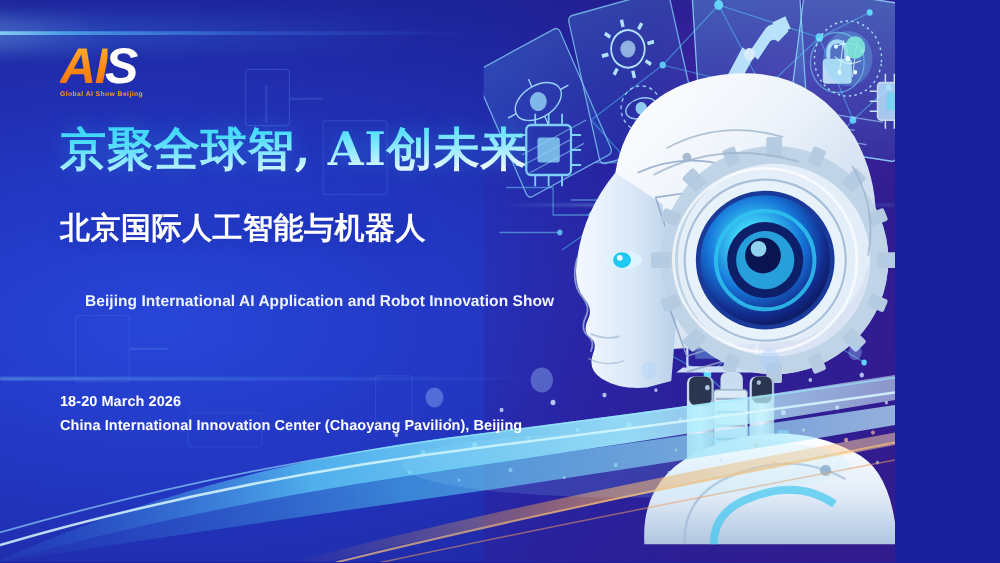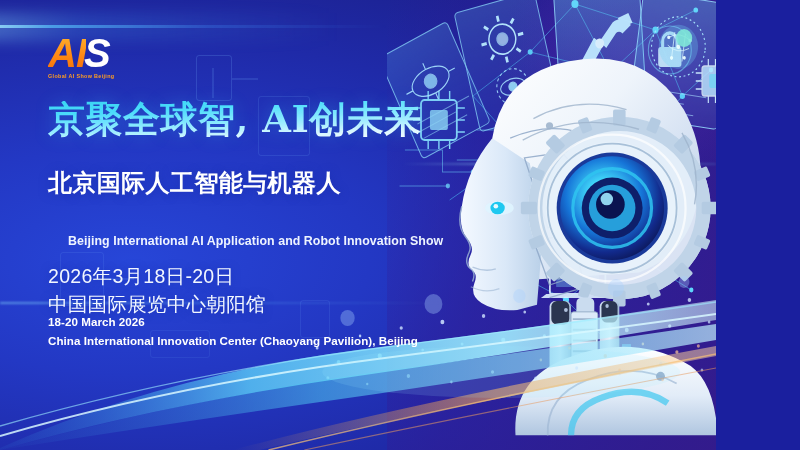--- a/index.html
+++ b/index.html
@@ -579,24 +579,20 @@
     </div>
 
     <div class="headline">京聚全球智, AI创未来</div>
 
     <div class="cn-title">
       <div>北京国际人工智能与机器人</div>
     </div>
 
     <div class="en-sub">Beijing International AI Application and Robot Innovation Show</div>
 
-    <div class="cn-date">
-      <div>2026年3月18日-20日</div>
-      <div>中国国际展览中心朝阳馆</div>
-    </div>
 
     <div class="en-date">
       <div>18-20 March 2026</div>
       <div>China International Innovation Center (Chaoyang Pavilion), Beijing</div>
     </div>
 
   </div>
 </div>
 
 </body></html>

